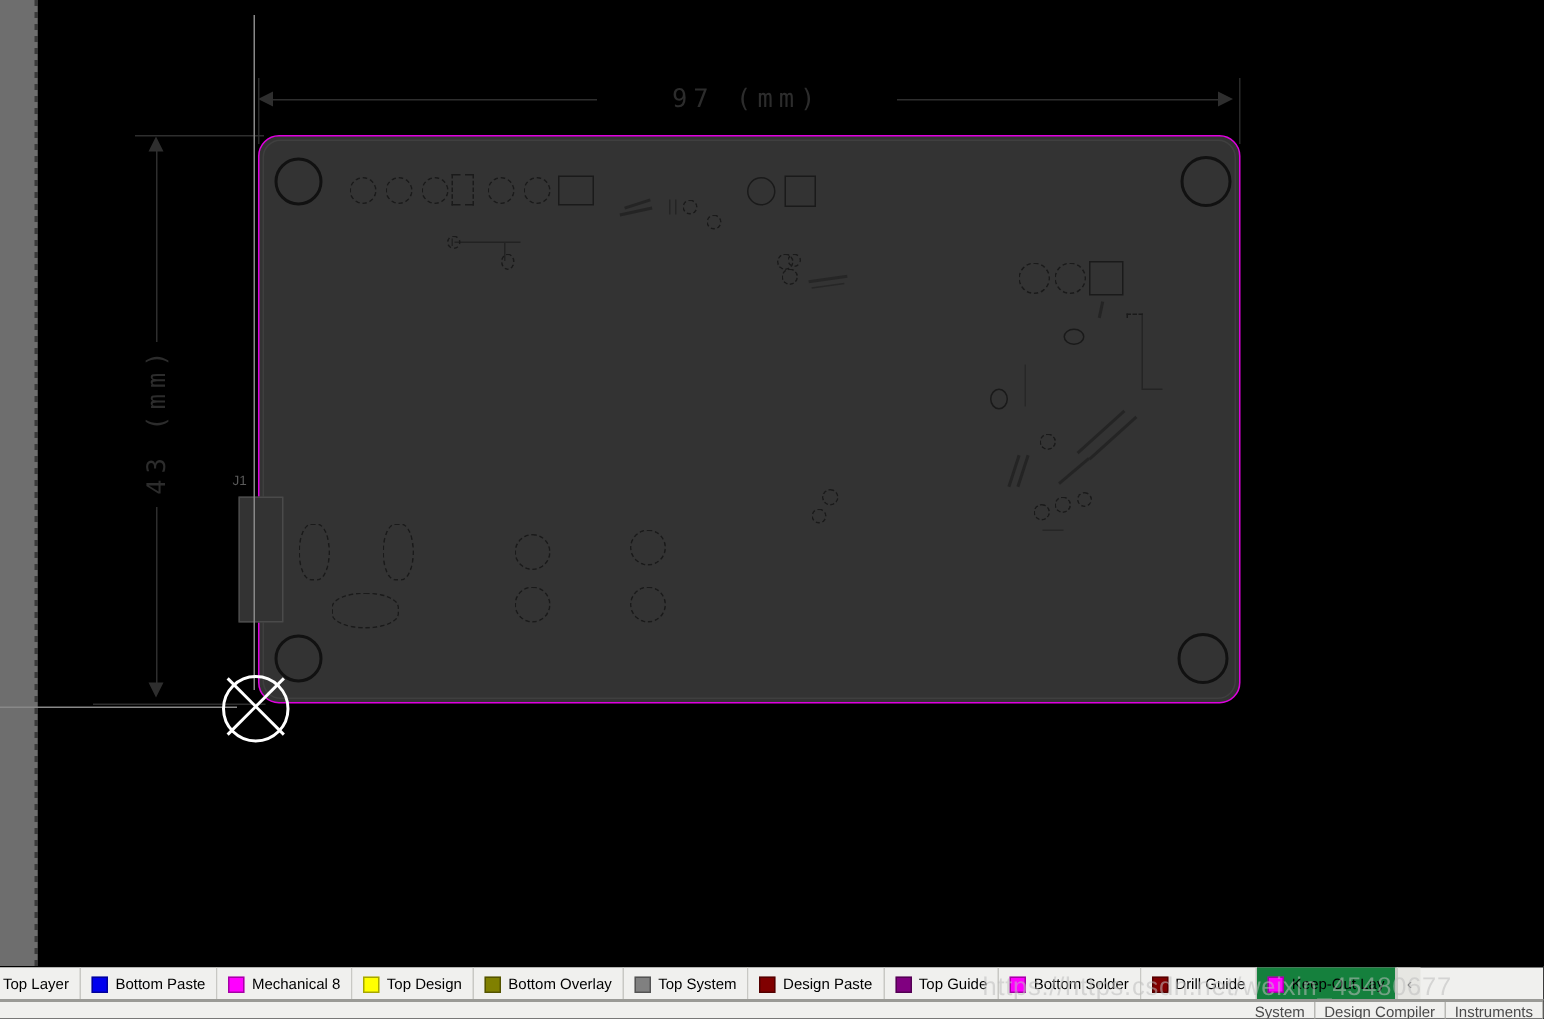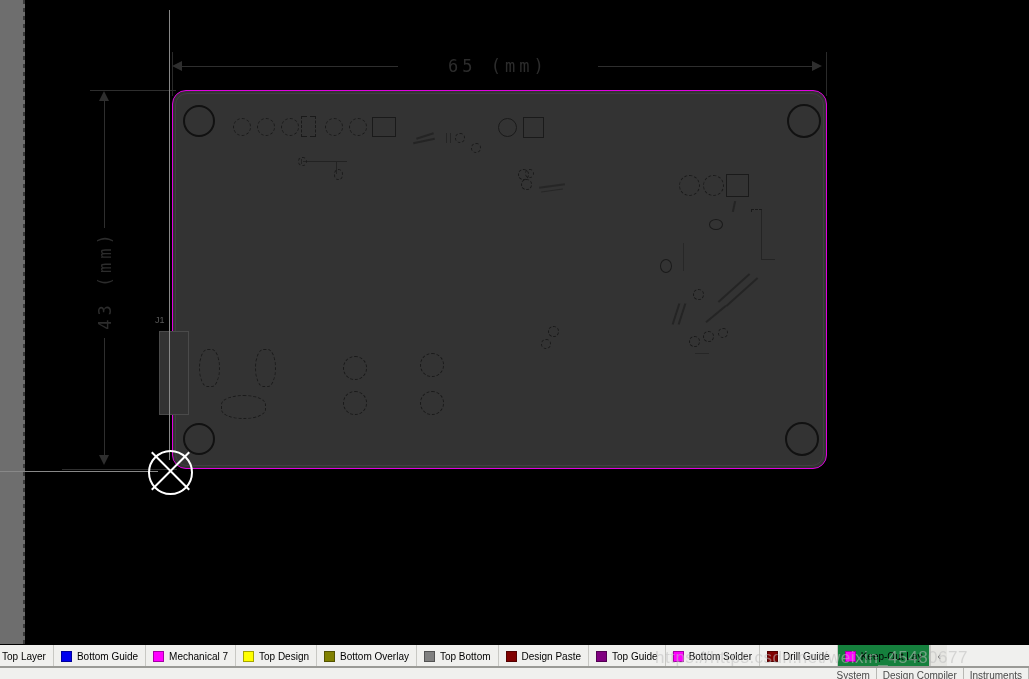--- a/index.html
+++ b/index.html
@@ -136,21 +136,21 @@
 <body>
 
 <div id="canvas-area">
 
   <div id="left-gutter"></div>
 
   <div class="dim-line" style="left:176px;top:66px;width:642px;height:1px;"></div>
   <div class="arrow" style="left:172px;top:61px;border-top:5px solid transparent;border-bottom:5px solid transparent;border-right:10px solid #2e2e2e;"></div>
   <div class="arrow" style="left:812px;top:61px;border-top:5px solid transparent;border-bottom:5px solid transparent;border-left:10px solid #2e2e2e;"></div>
   <div style="position:absolute;left:398px;top:55px;width:200px;height:24px;background:#000;"></div>
-  <div class="dim-text" style="left:448px;top:56px;">65 (mm)</div>
+  <div class="dim-text" style="left:448px;top:56px;">97 (mm)</div>
   <div class="dim-ext" style="left:172px;top:52px;height:44px;"></div>
   <div class="dim-ext" style="left:826px;top:52px;height:44px;"></div>
 
   <div class="dim-line" style="left:104px;top:99px;width:1px;height:362px;"></div>
   <div class="arrow" style="left:99px;top:91px;border-left:5px solid transparent;border-right:5px solid transparent;border-bottom:10px solid #2e2e2e;"></div>
   <div class="arrow" style="left:99px;top:455px;border-left:5px solid transparent;border-right:5px solid transparent;border-top:10px solid #2e2e2e;"></div>
   <div style="position:absolute;left:93px;top:228px;width:26px;height:110px;background:#000;"></div>
   <div class="dim-text" style="left:-5px;top:270px;width:220px;text-align:center;transform:rotate(-90deg);">43 (mm)</div>
   <div class="dim-line" style="left:90px;top:90px;width:86px;height:1px;"></div>
   <div class="dim-line" style="left:62px;top:469px;width:115px;height:1px;"></div>
@@ -241,37 +241,37 @@
     <div class="d2"></div>
   </div>
 </div>
 
 <div id="layer-bar">
     <div class="layer-tab" style="padding-left: 2px;">
       <span>Top Layer</span>
     </div>
     <div class="layer-tab">
       <span class="layer-swatch" style="background: rgb(0, 0, 238);"></span>
-      <span>Bottom Guide</span>
+      <span>Bottom Paste</span>
     </div>
     <div class="layer-tab">
       <span class="layer-swatch" style="background: rgb(255, 0, 255);"></span>
-      <span>Mechanical 7</span>
+      <span>Mechanical 8</span>
     </div>
     <div class="layer-tab">
       <span class="layer-swatch" style="background: rgb(255, 255, 0);"></span>
       <span>Top Design</span>
     </div>
     <div class="layer-tab">
       <span class="layer-swatch" style="background: rgb(128, 128, 0);"></span>
       <span>Bottom Overlay</span>
     </div>
     <div class="layer-tab">
       <span class="layer-swatch" style="background: rgb(128, 128, 128);"></span>
-      <span>Top Bottom</span>
+      <span>Top System</span>
     </div>
     <div class="layer-tab">
       <span class="layer-swatch" style="background: rgb(128, 0, 0);"></span>
       <span>Design Paste</span>
     </div>
     <div class="layer-tab">
       <span class="layer-swatch" style="background: rgb(128, 0, 128);"></span>
       <span>Top Guide</span>
     </div>
     <div class="layer-tab">

